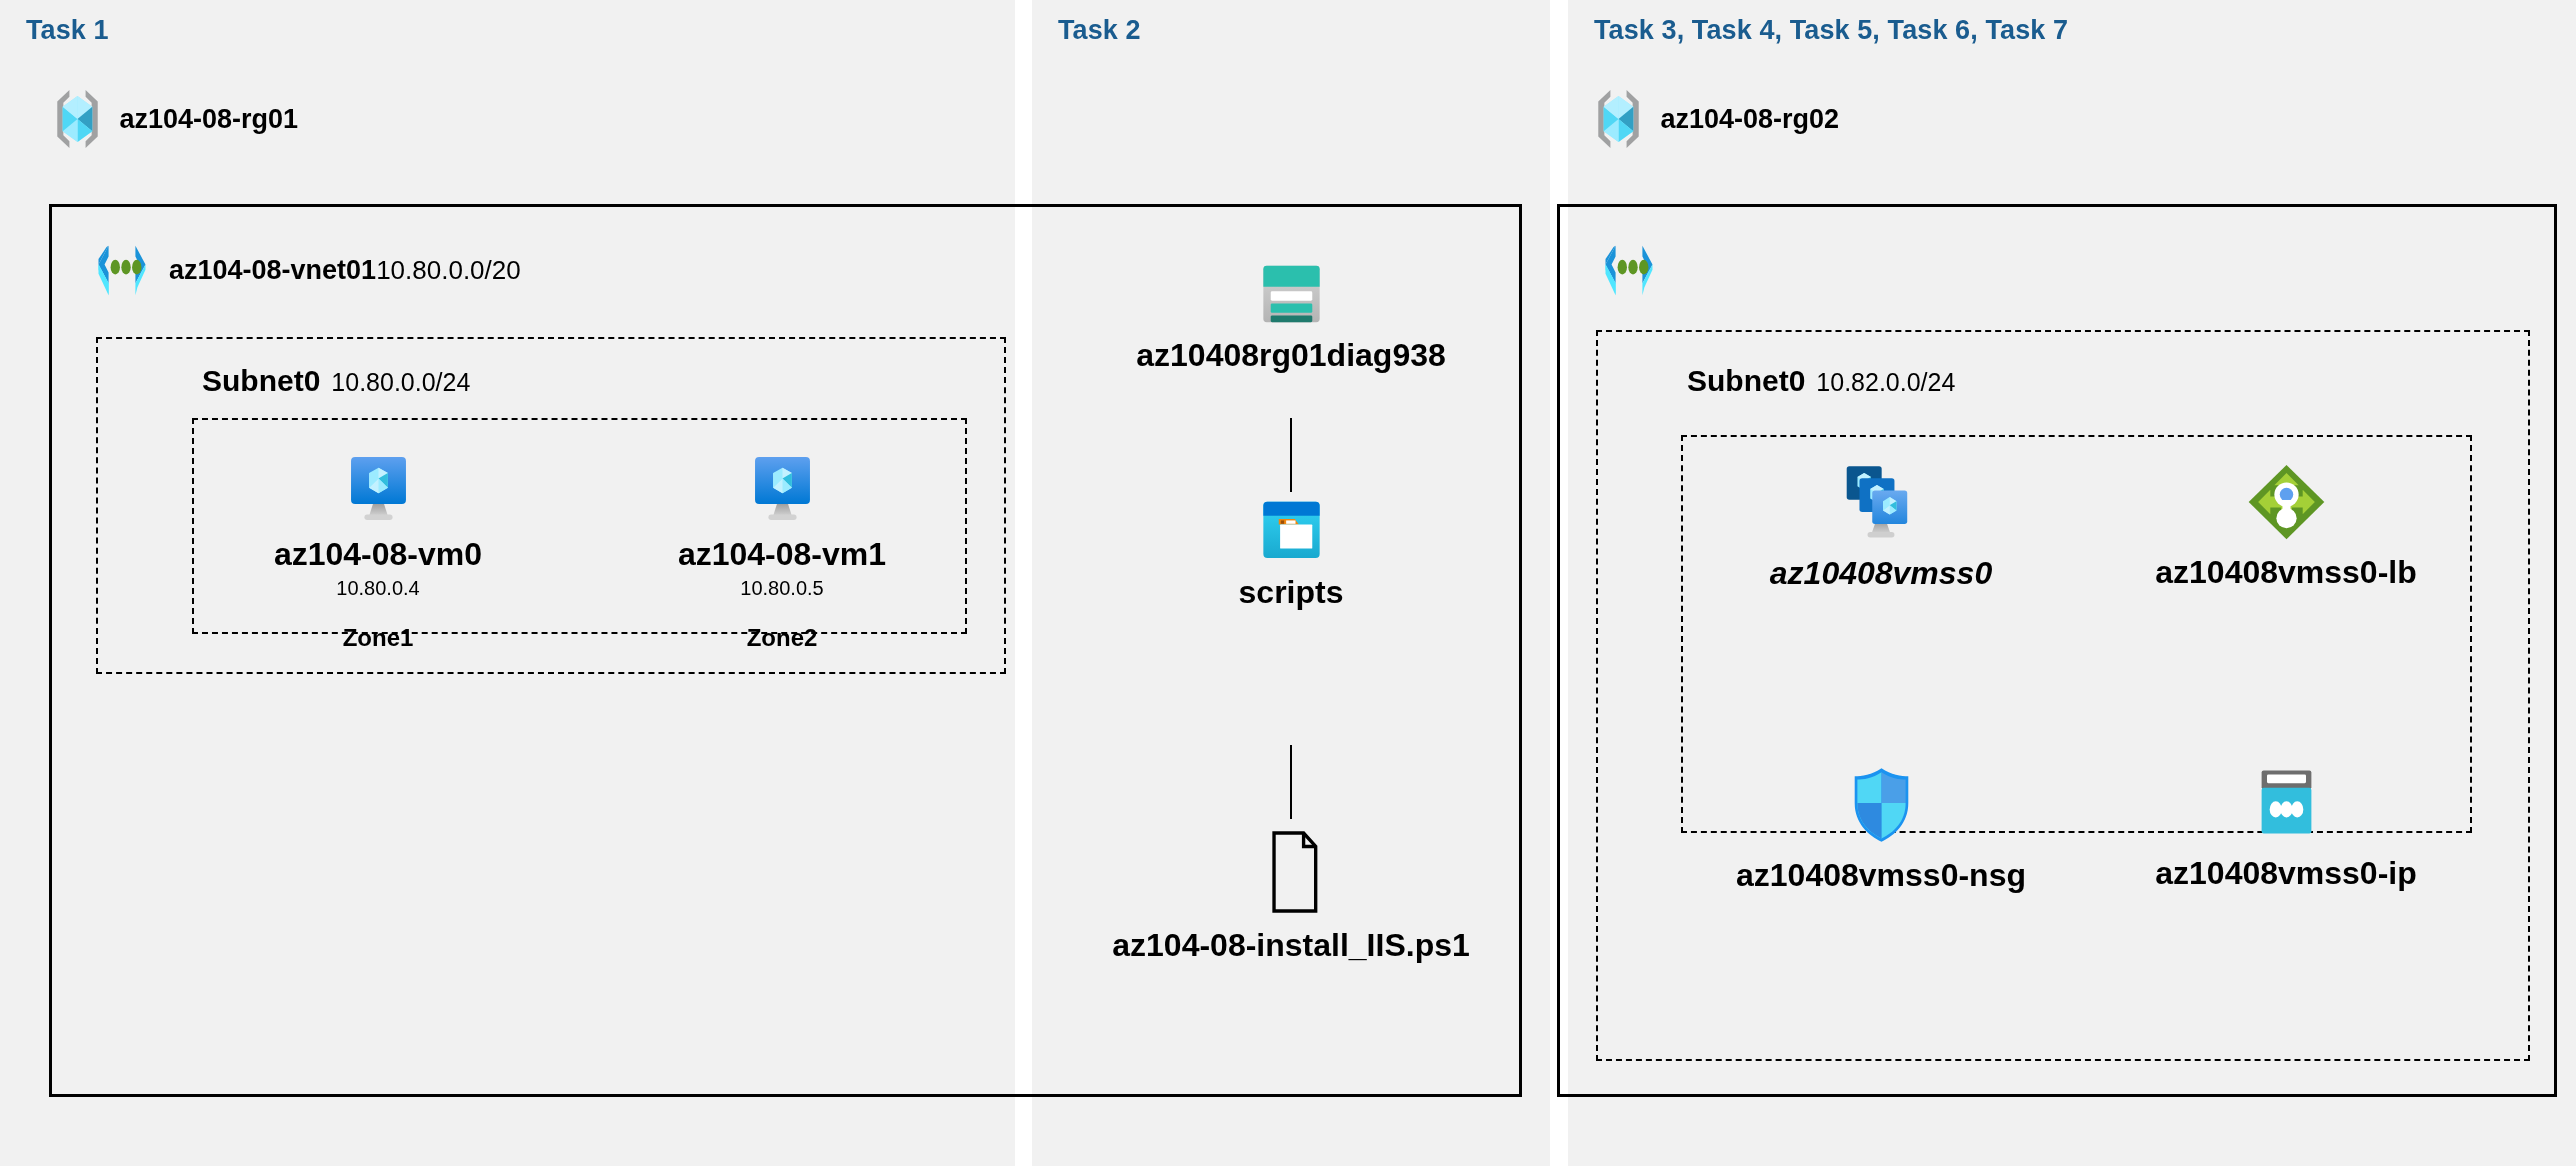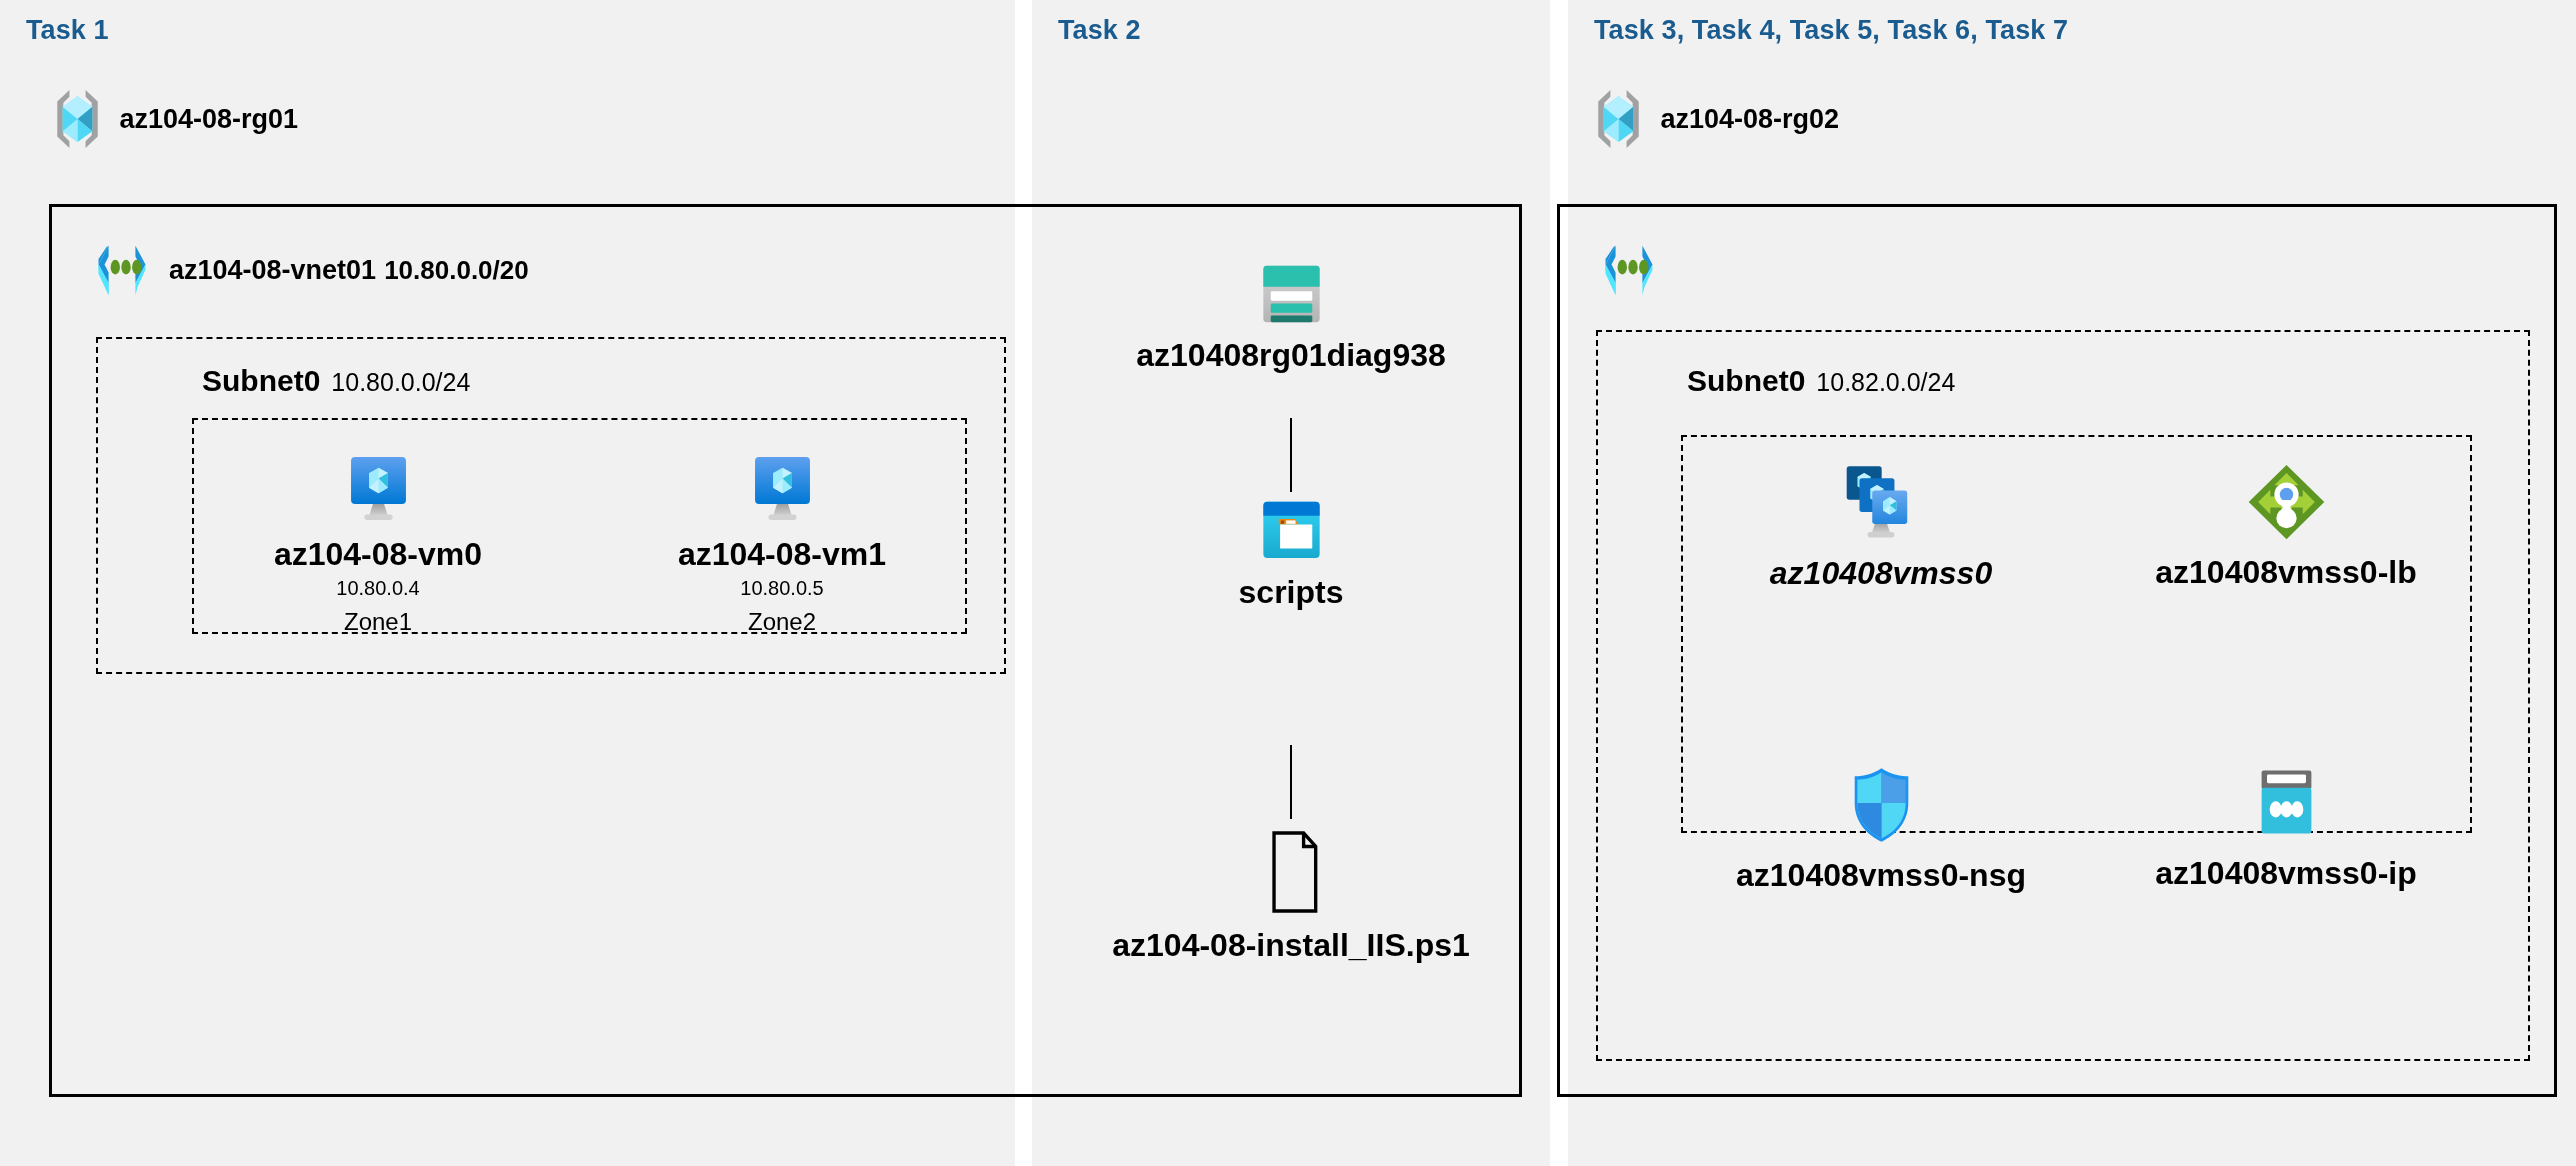--- a/index.html
+++ b/index.html
@@ -10,29 +10,29 @@
   .panel{position:absolute;background:#f1f1f1;}
   .task-label{
     position:absolute;color:#1a5c8f;font-weight:bold;font-size:27px;
     letter-spacing:0.1px;white-space:nowrap;
   }
   .rg-row{position:absolute;display:flex;align-items:center;gap:17.5px;}
   .rg-name{font-size:27px;font-weight:bold;color:#000;white-space:nowrap;}
   .vnet-box{position:absolute;border:3.4px solid #000;box-sizing:border-box;background:transparent;}
   .vnet-head{position:absolute;display:flex;align-items:center;gap:16px;}
   .vnet-name{font-size:27px;font-weight:bold;color:#000;white-space:nowrap;}
-  .vnet-cidr{font-size:26px;font-weight:bold;color:#000;white-space:nowrap;margin-left:8px;}
+  .vnet-cidr{font-size:26px;font-weight:normal;color:#000;white-space:nowrap;}
   .dashed{position:absolute;border:2.7px dashed #000;box-sizing:border-box;}
   .subnet-head{position:absolute;white-space:nowrap;}
   .subnet-name{font-size:30px;font-weight:bold;color:#000;}
   .subnet-cidr{font-size:25px;font-weight:normal;color:#000;margin-left:8px;}
   .node{position:absolute;display:flex;flex-direction:column;align-items:center;}
   .node-label{font-size:32px;font-weight:bold;color:#000;white-space:nowrap;margin-top:12px;text-align:center;}
   .node-sub{font-size:20px;font-weight:normal;color:#000;white-space:nowrap;margin-top:4px;text-align:center;}
-  .node-zone{font-size:24px;font-weight:normal;color:#000;white-space:nowrap;margin-top:8px;text-align:center;}
+  .node-zone{font-size:24px;font-weight:bold;color:#000;white-space:nowrap;margin-top:24px;text-align:center;}
   .connector{position:absolute;width:2px;background:#000;}
   svg{display:block;}
 </style>
 </head>
 <body>
 
 <div class="panel" style="left:0;top:0;width:1015px;height:1166px;"></div>
 <div class="panel" style="left:1032px;top:0;width:518px;height:1166px;"></div>
 <div class="panel" style="left:1568px;top:0;width:1008px;height:1166px;"></div>
 

